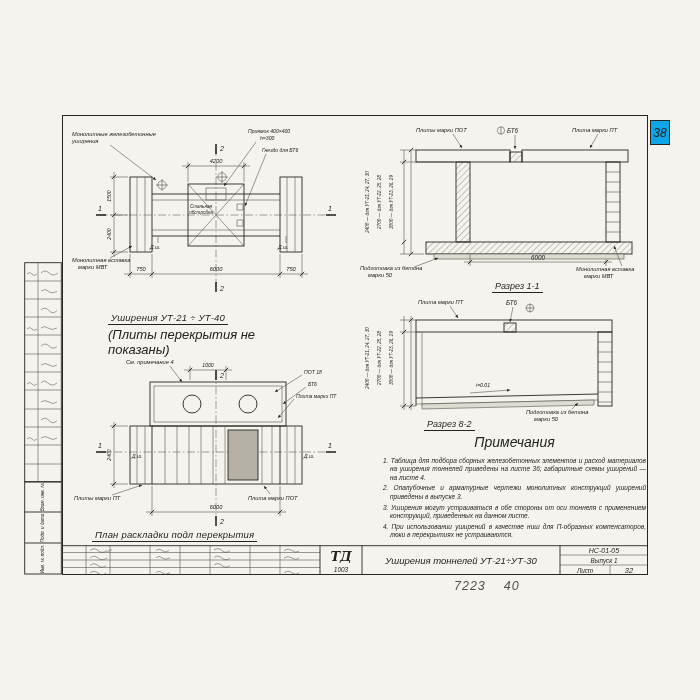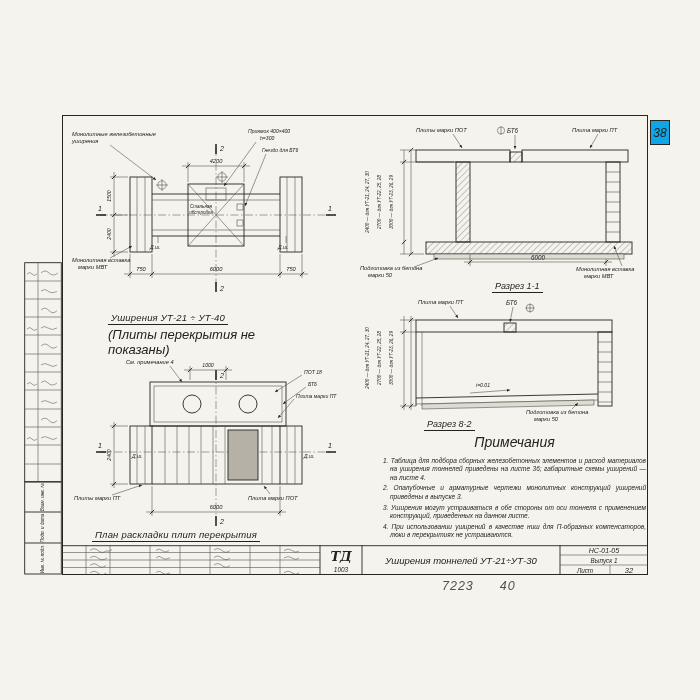--- a/index.html
+++ b/index.html
@@ -11,21 +11,21 @@
   .svgdraw{position:absolute;overflow:visible}
   .caption{position:absolute;text-align:left;font-style:italic;color:#23231e}
   .caption .u{border-bottom:.9px solid #23231e;padding:0 3px 1px}
   .cap-main{font-size:9.5px;letter-spacing:.2px}
   .cap-sub{font-size:13px}
   .cap-sec{font-size:9px}
   .notes{position:absolute;left:383px;top:434px;width:263px;font-style:italic}
   .notes-header{text-align:center;font-size:14px;margin-bottom:7px}
   .notes-item{font-size:6.5px;line-height:1.28;margin-bottom:2.5px;padding-left:7px;text-indent:-7px;text-align:justify}
   .handnum{position:absolute;left:438px;top:579px;font-size:12.5px;font-style:italic;color:#55514a;letter-spacing:1px}
-  .handnum span{margin-left:26px}
+  .handnum span{margin-left:18px}
   svg{overflow:visible}
   svg text{fill:#23231e;font-style:italic;font-family:"Liberation Sans",sans-serif}
   .ln-thick{stroke:#1f1f1a;stroke-width:1.5;fill:none}
   .ln{stroke:#26261f;stroke-width:.9;fill:none}
   .ln-thin{stroke:#4a473f;stroke-width:.55;fill:none}
   .ln-dash{stroke:#4a473f;stroke-width:.5;stroke-dasharray:8 2.5 1.5 2.5;fill:none}
   .tick{stroke:#26261f;stroke-width:.9}
   .sq{stroke:#4e4a42;stroke-width:.6;fill:none;opacity:.85}
   .t45{font-size:4.6px}.t5{font-size:5.1px}.t55{font-size:5.7px}.t6{font-size:6.3px}.t7{font-size:7px}
   .logo-t{font-family:"DejaVu Serif",serif;font-weight:bold}
@@ -358,21 +358,21 @@
       <polyline class="ln-thin" points="42,143 72,133" marker-end="url(#arr)"></polyline>
       <text class="t55" x="178" y="148">Плита марки ПОТ</text>
       <polyline class="ln-thin" points="200,142 194,134" marker-end="url(#arr)"></polyline>
     </g>
   </svg>
 
   <div class="caption cap-main" style="left:108px;top:312px;width:212px"><span class="u">Уширения УТ-21 ÷ УТ-40</span></div>
   <div class="caption cap-sub" style="left:108px;top:327px;width:212px">(Плиты перекрытия не показаны)</div>
   <div class="caption cap-sec" style="left:492px;top:281px;width:100px"><span class="u">Разрез 1-1</span></div>
   <div class="caption cap-sec" style="left:424px;top:419px;width:100px"><span class="u">Разрез 8-2</span></div>
-  <div class="caption cap-main" style="left:92px;top:529px;width:244px"><span class="u">План раскладки плит перекрытия</span></div>
+  <div class="caption cap-main" style="left:92px;top:529px;width:244px"><span class="u">План раскладки подл перекрытия</span></div>
 
   <div class="notes">
     <div class="notes-header"><span class="u">Примечания</span></div>
     <div class="notes-item">1. Таблица для подбора сборных железобетонных элементов и расход материалов на уширения тоннелей приведены на листе 36; габаритные схемы уширений — на листе 4.</div>
     <div class="notes-item">2. Опалубочные и арматурные чертежи монолитных конструкций уширений приведены в выпуске 3.</div>
     <div class="notes-item">3. Уширения могут устраиваться в обе стороны от оси тоннеля с применением конструкций, приведенных на данном листе.</div>
     <div class="notes-item">4. При использовании уширений в качестве ниш для П-образных компенсаторов, люки в перекрытиях не устраиваются.</div>
   </div>
 
   <svg class="svgdraw" style="left:62px;top:545px" width="586" height="30" viewBox="0 0 586 30">
@@ -413,16 +413,16 @@
     <text class="logo-t" x="279" y="16" text-anchor="middle" font-size="13">ТД</text>
     <text x="279" y="27" text-anchor="middle" font-size="6.5">1003</text>
     <text x="399" y="19" text-anchor="middle" font-size="9.5">Уширения тоннелей УТ-21÷УТ-30</text>
     <text x="542" y="8" text-anchor="middle" font-size="7">НС-01-05</text>
     <text x="542" y="18" text-anchor="middle" font-size="6.3">Выпуск 1</text>
     <text x="523" y="27.8" text-anchor="middle" font-size="6.3">Лист</text>
     <text x="567" y="28" text-anchor="middle" font-size="7.5">32</text>
   </svg>
 
   <div class="handnum">
-    <span style="margin-left:4px">7223</span><span>40</span>
+    <span style="margin-left:16px">7223</span><span>40</span>
   </div>
 
 </div>
 
 </body></html>

